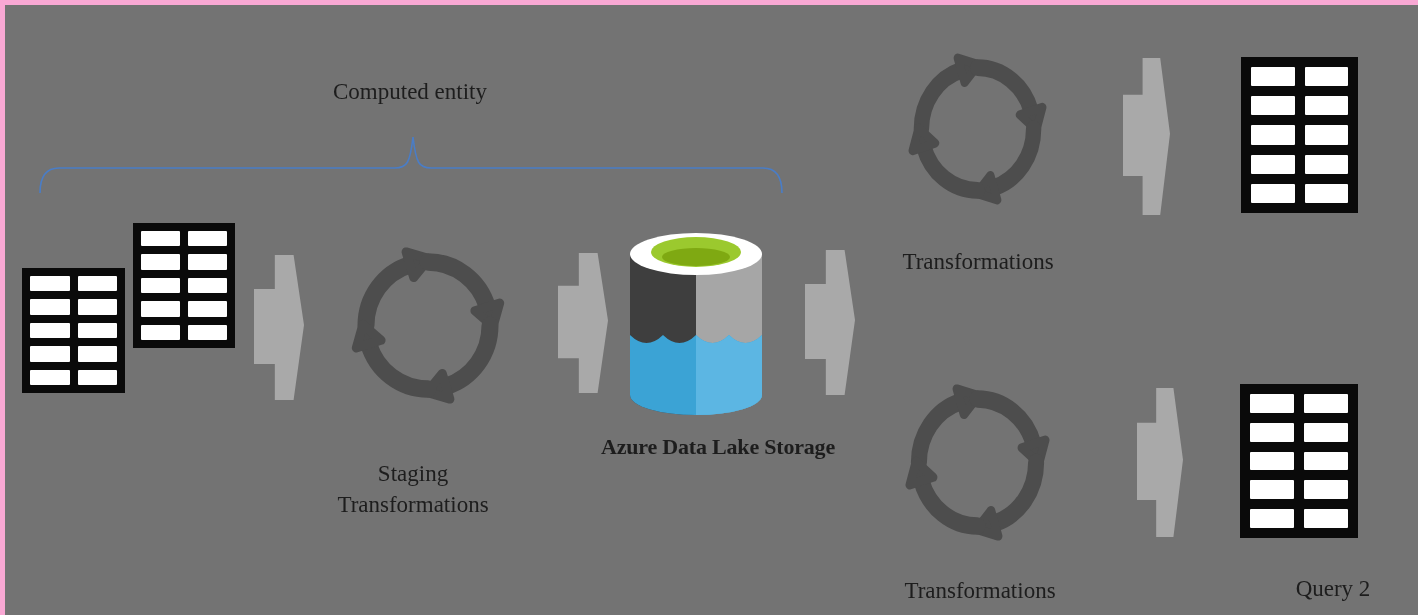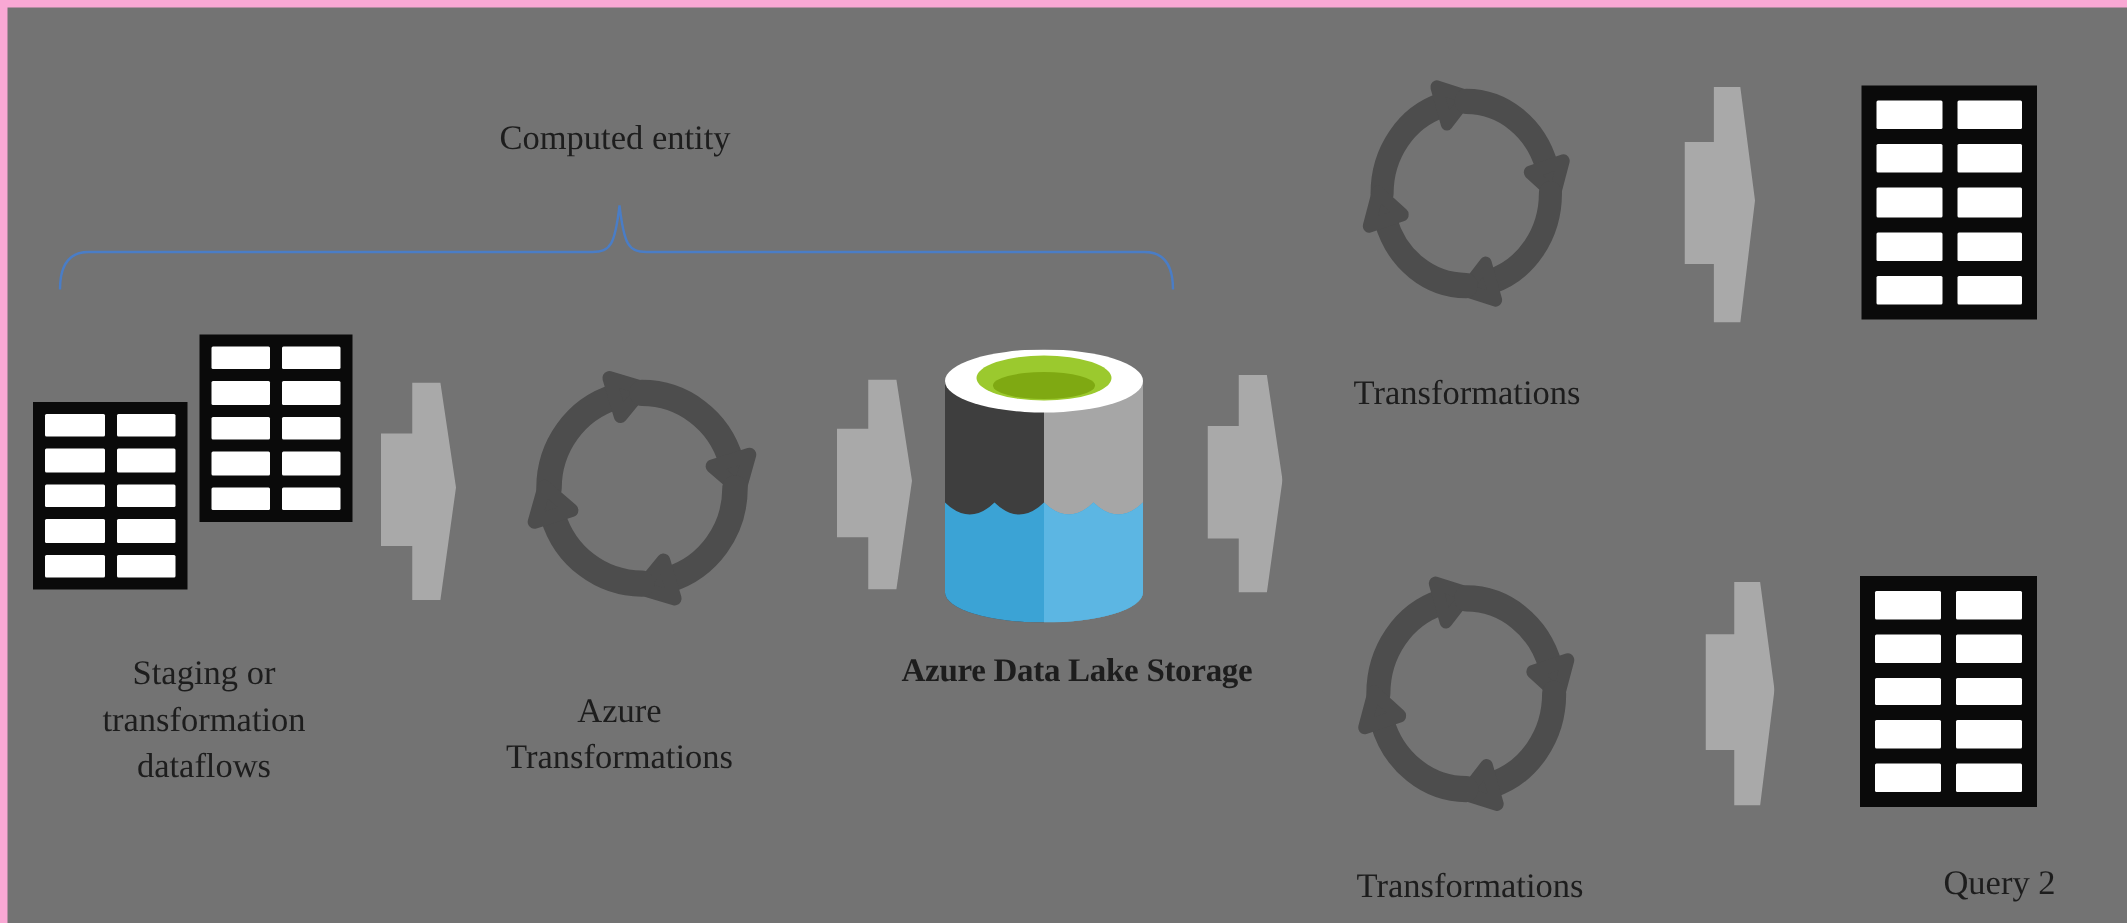--- a/index.html
+++ b/index.html
@@ -66,44 +66,39 @@
       <div class="cell"></div>
       <div class="cell"></div>
       <div class="cell"></div>
       <div class="cell"></div>
       <div class="cell"></div>
       <div class="cell"></div>
       <div class="cell"></div>
       <div class="cell"></div>
       <div class="cell"></div>
     </div>
-  <div class="lbl" style="left:21px;top:428px;width:220px;">
-    <span>Staging or</span><br>
-    <span>transformation</span><br>
-    <span>dataflows</span>
-  </div>
 
   <svg class="arrow" style="left:249px;top:250px;width:50px;height:145px;" viewBox="0 0 48 141" preserveAspectRatio="none">
     <polygon points="20,0 38,0 48,68 38,141 20,141 20,106 0,106 0,33 20,33" style="fill:var(--arrow-gray)"></polygon>
   </svg>
 
   <div class="cycle-icon" style="left:323px;top:218px;width:200px;height:205px;">
       <svg viewBox="0 0 200 200" preserveAspectRatio="none">
         <path d="M38.0 100.0 A62 62 0 0 1 81.9 40.7" fill="none" stroke="#4d4d4d" stroke-width="17" stroke-linecap="round"></path>
         <path d="M101.0 34.9 L85.7 53.1 L78.1 28.3 Z" fill="#4d4d4d" stroke="#4d4d4d" stroke-width="9" stroke-linejoin="round"></path>
         <path d="M100.0 38.0 A62 62 0 0 1 159.3 81.9" fill="none" stroke="#4d4d4d" stroke-width="17" stroke-linecap="round"></path>
         <path d="M165.1 101.0 L146.9 85.7 L171.7 78.1 Z" fill="#4d4d4d" stroke="#4d4d4d" stroke-width="9" stroke-linejoin="round"></path>
         <path d="M162.0 100.0 A62 62 0 0 1 118.1 159.3" fill="none" stroke="#4d4d4d" stroke-width="17" stroke-linecap="round"></path>
         <path d="M99.0 165.1 L114.3 146.9 L121.9 171.7 Z" fill="#4d4d4d" stroke="#4d4d4d" stroke-width="9" stroke-linejoin="round"></path>
         <path d="M100.0 162.0 A62 62 0 0 1 40.7 118.1" fill="none" stroke="#4d4d4d" stroke-width="17" stroke-linecap="round"></path>
         <path d="M34.9 99.0 L53.1 114.3 L28.3 121.9 Z" fill="#4d4d4d" stroke="#4d4d4d" stroke-width="9" stroke-linejoin="round"></path>
       </svg>
     </div>
   <div class="lbl" style="left:298px;top:453px;width:220px;">
-    <span>Azure</span><br>
+    <span>Staging</span><br>
     <span>Transformations</span>
   </div>
 
   <svg class="arrow" style="left:553px;top:248px;width:50px;height:140px;" viewBox="0 0 48 141" preserveAspectRatio="none">
     <polygon points="20,0 38,0 48,68 38,141 20,141 20,106 0,106 0,33 20,33" style="fill:var(--arrow-gray)"></polygon>
   </svg>
 
   <svg class="cyl" viewBox="0 0 132 182">
     <defs>
       <clipPath id="cylClip">

